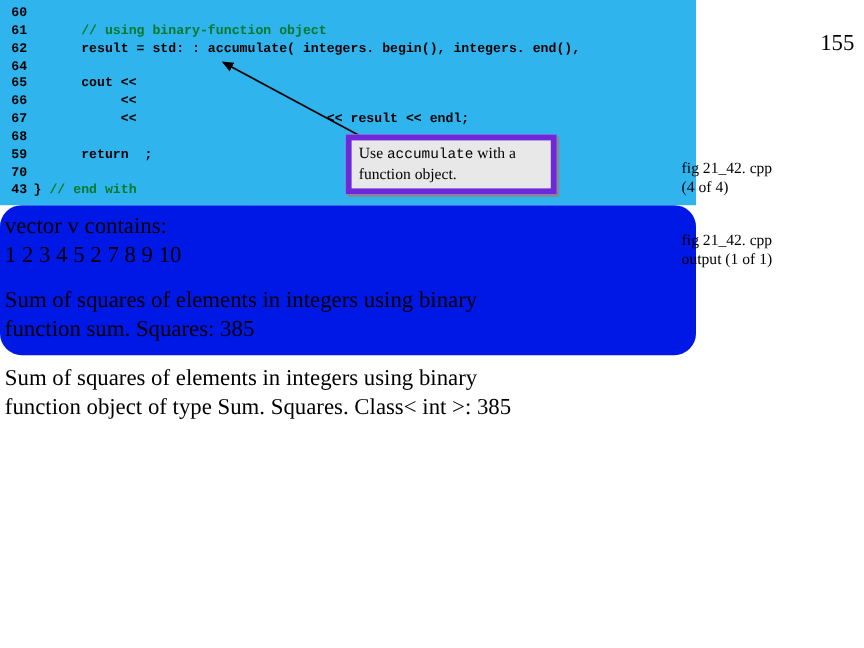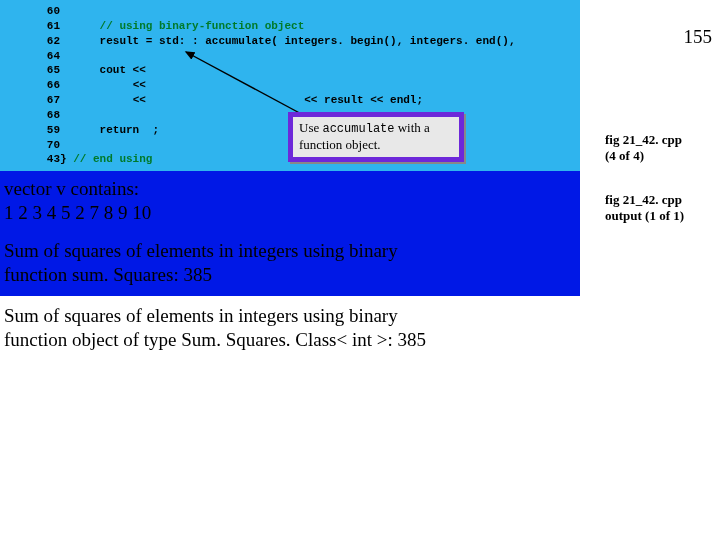--- a/index.html
+++ b/index.html
@@ -24,25 +24,24 @@
     padding: 4px 0 4px 0;
     font-family: "Courier New", monospace;
     font-size: 11px;
     font-weight: bold;
     line-height: 1.35;
     position: relative;
   }
   .code-line { display: flex; }
   .ln {
     width: 28px;
-    text-align: right;
+    text-align: center;
     padding-left: 4px;
     flex-shrink: 0;
     color: #000;
-    margin-left: 32px;
   }
   .code { white-space: pre; color: #000; }
   .comment { color: #007a2a; }
   .pad { display:inline-block; }
   .result-part { color: #000; }
 
   .callout {
     position: absolute;
     left: 288px;
     top: 112px;
@@ -60,36 +59,37 @@
 
   .arrow-svg {
     position: absolute;
     left: 180px;
     top: 46px;
     pointer-events: none;
   }
 
   .caption {
     position: absolute;
-    left: 605px;
+    left: 568px;
     font-size: 13px;
-    font-weight: bold;
+    font-weight: normal;
     line-height: 1.2;
   }
   .cap1 { top: 132px; }
   .cap2 { top: 192px; }
 
   .out-blue {
     background: #0018e6;
     width: 580px;
     font-family: "Times New Roman", serif;
     font-size: 19px;
     color: #000;
     padding: 6px 4px 10px 4px;
     line-height: 1.25;
+    border-radius: 18px;
   }
   .out-blue .block { margin-bottom: 14px; }
   .out-blue .block:last-child { margin-bottom: 0; }
 
   .out-white {
     width: 580px;
     font-family: "Times New Roman", serif;
     font-size: 19px;
     padding: 8px 4px 4px 4px;
     line-height: 1.25;
@@ -136,21 +136,21 @@
   <div class="code-line">
       <span class="ln">59</span>
       <span class="code"><span class="pad">      </span><span>return  ;</span></span>
     </div>
   <div class="code-line">
       <span class="ln">70</span>
       <span class="code"></span>
     </div>
   <div class="code-line">
       <span class="ln">43</span>
-      <span class="code"><span>} </span><span class="comment">// end using</span></span>
+      <span class="code"><span>} </span><span class="comment">// end with</span></span>
     </div>
 
   <svg class="arrow-svg" width="160" height="90">
     <defs>
       <marker id="ah" markerWidth="8" markerHeight="8" refX="6" refY="3" orient="auto">
         <path d="M0,0 L7,3 L0,6 Z" fill="#000"></path>
       </marker>
     </defs>
     <line x1="140" y1="78" x2="6" y2="6" stroke="#000" stroke-width="1.4" marker-end="url(#ah)"></line>
   </svg>

